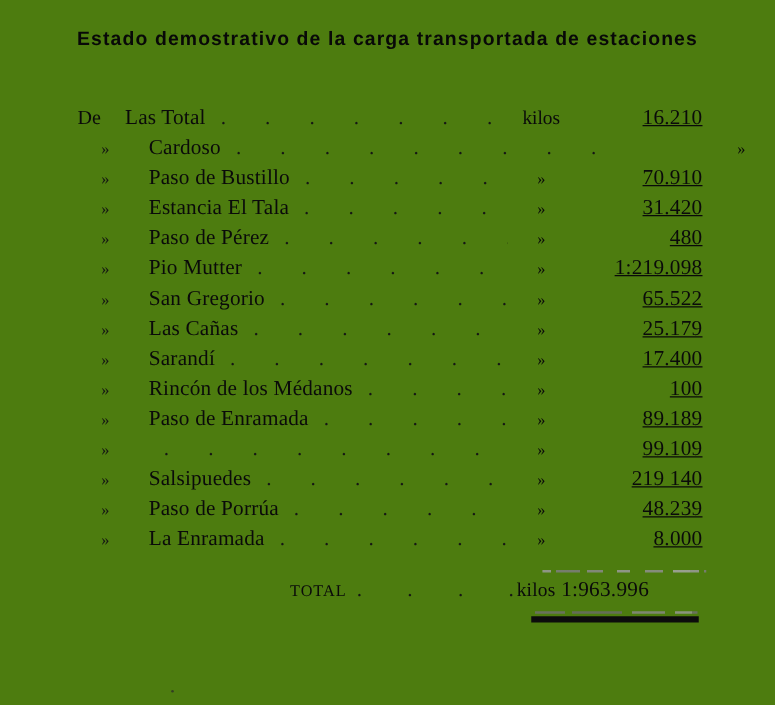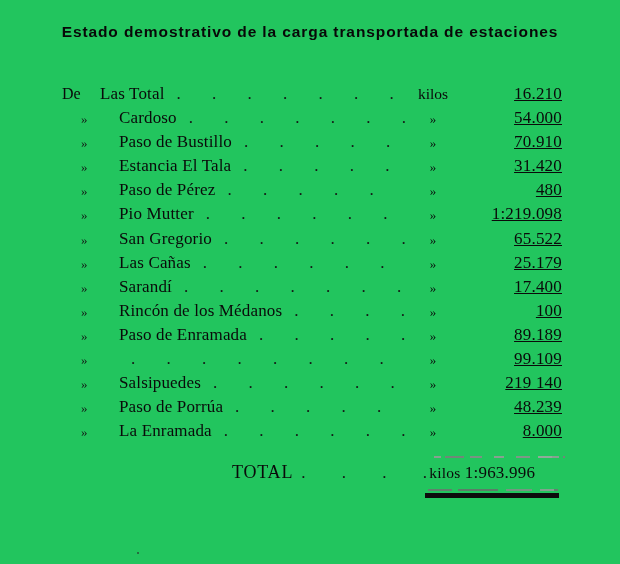--- a/index.html
+++ b/index.html
@@ -13,21 +13,21 @@
     font-family: "Liberation Serif", "DejaVu Serif", serif;
     color: #0a0a0a;
     overflow: hidden;
     position: relative;
   }
 
   .page {
     position: relative;
     width: 620px;
     height: 564px;
-    background: #22c55e;
+    background: #4d7c0f;
   }
 
   
   .title-block {
     position: absolute;
     left: 0;
     top: 20px;
     width: 620px;
     text-align: center;
     font-family: "Liberation Sans", "DejaVu Sans", sans-serif;
@@ -115,21 +115,21 @@
     left: 0;
     top: 462px;
     width: 620px;
     height: 30px;
     display: flex;
     align-items: baseline;
     font-size: 17px;
   }
   .total-label {
     margin-left: 232px;
-    font-size: 18px;
+    font-size: 13px;
     letter-spacing: 0.8px;
     text-transform: uppercase;
     white-space: nowrap;
   }
   .total-dots {
     flex: 0 0 128px;
     width: 128px;
     overflow: hidden;
     white-space: nowrap;
     font-size: 17px;
@@ -221,21 +221,20 @@
         <span class="c-name">Las Total</span>
         <span class="leader-dots">. . . . . . . . .</span>
         <span class="c-unit">kilos</span>
         <span class="c-value">16.210</span>
       </div>
       <div class="row">
         <span class="c-prefix ditto">»</span>
         <span class="c-name">Cardoso</span>
         <span class="leader-dots">. . . . . . . . .</span>
         <span class="c-unit ditto">»</span>
-        <span class="c-value">54.000</span>
       </div>
       <div class="row">
         <span class="c-prefix ditto">»</span>
         <span class="c-name">Paso de Bustillo</span>
         <span class="leader-dots">. . . . . . . . .</span>
         <span class="c-unit ditto">»</span>
         <span class="c-value">70.910</span>
       </div>
       <div class="row">
         <span class="c-prefix ditto">»</span>

